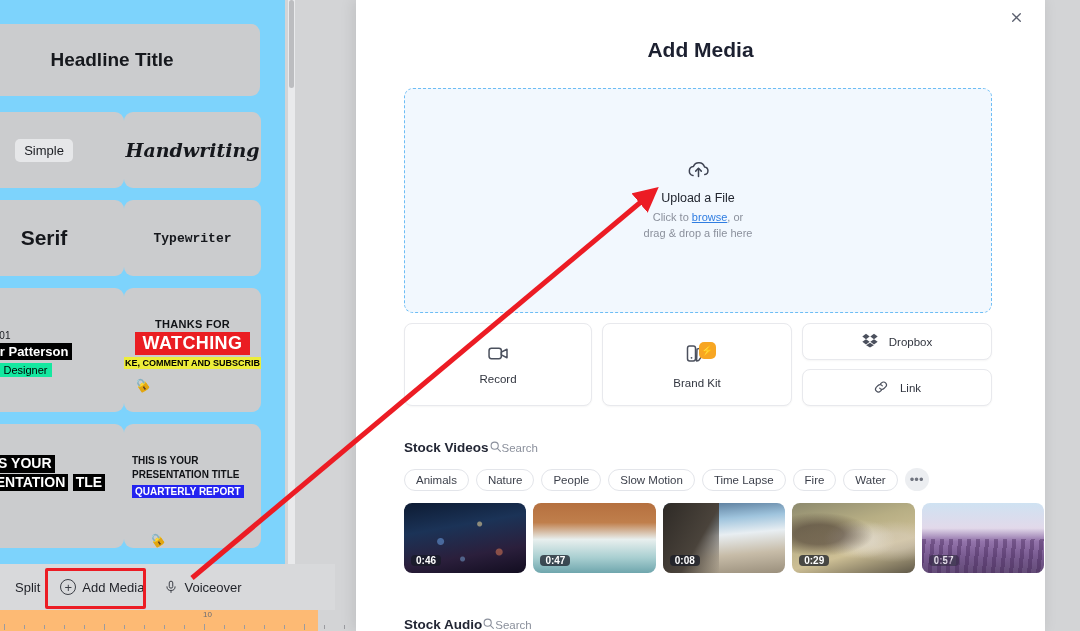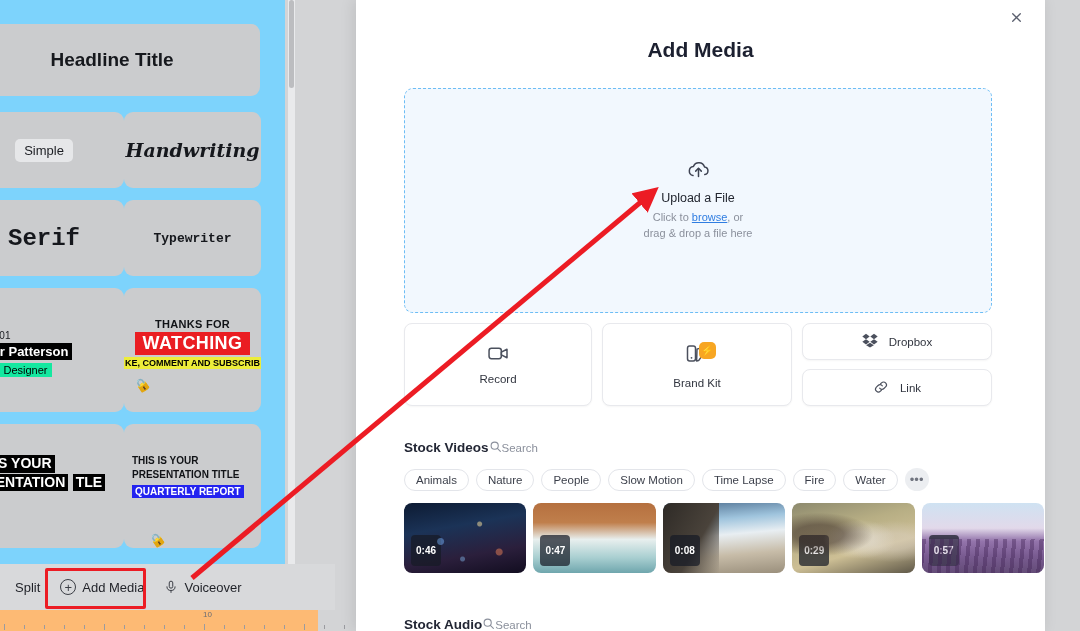--- a/index.html
+++ b/index.html
@@ -37,21 +37,21 @@
   .chip-simple {
     background: #e6e7e9; border-radius: 5px; padding: 4px 9px;
     font-size: 13px; color: #1b1d22;
   }
   .tpl-hand { left: 124px; top: 112px; width: 137px; height: 76px; }
   .tpl-hand span {
     font-family: "DejaVu Serif", serif; font-style: italic;
     font-size: 19px; font-weight: 700; color: #15171c;
   }
   .tpl-serif { left: -36px; top: 200px; width: 160px; height: 76px; }
-  .tpl-serif span { font-family: Liberation Mono, monospace; font-size: 24px; font-weight: 700; color: #15171c;}
+  .tpl-serif span { font-family: Liberation Sans, sans-serif; font-size: 21px; font-weight: 700; color: #15171c;}
   .tpl-type { left: 124px; top: 200px; width: 137px; height: 76px; }
   .tpl-type span { font-family: "Liberation Mono", monospace; font-size: 13px; font-weight: 700; color: #15171c;}
 
   .tpl-speaker { left: -36px; top: 288px; width: 160px; height: 124px; align-items: flex-start; justify-content: flex-start; }
   .speaker-in { padding: 42px 0 0 0; width: 100%; }
   .sp-l1 { font-size: 10px; color: #1b1d22; padding-left: 2px; }
   .sp-l2 { display: inline-block; background: #000; color: #fff; font-size: 13px; font-weight: 700; padding: 1px 4px; margin-top: 2px; }
   .sp-l3 { display: inline-block; background: #14e8a0; color: #000; font-size: 11px; padding: 1px 4px; margin-top: 2px; }
 
   .tpl-thanks { left: 124px; top: 288px; width: 137px; height: 124px; flex-direction: column; justify-content: flex-start; }
@@ -182,21 +182,21 @@
   }
 
   .thumbs { position: absolute; left: 48px; top: 503px; width: 640px; display: flex; gap: 7px; }
   .thumb-card {
     width: 124px; height: 70px; border-radius: 8px; position: relative;
     overflow: hidden; cursor: pointer;
   }
   .dur {
     position: absolute; left: 7px; bottom: 7px;
     background: rgba(22,26,38,.72); color: #fff;
-    font-size: 10px; font-weight: 600; padding: 10px 5px; border-radius: 4px;
+    font-size: 10px; font-weight: 600; padding: 0 5px; border-radius: 4px;
   }
   .t1 { background: linear-gradient(170deg,#0d1b33 0%,#1b3357 35%,#2b1f3c 70%,#120d20 100%); }
   .t1::after { content:""; position:absolute; inset:0;
     background: radial-gradient(circle at 30% 55%, rgba(120,180,255,.45) 0 3px, transparent 4px),
                 radial-gradient(circle at 62% 30%, rgba(255,230,160,.5) 0 2px, transparent 3px),
                 radial-gradient(circle at 78% 70%, rgba(255,140,90,.45) 0 3px, transparent 4px),
                 radial-gradient(circle at 48% 80%, rgba(140,200,255,.4) 0 2px, transparent 3px);}
   .t2 { background: linear-gradient(180deg,#b5703f 0%,#c07f4c 28%,#e8efee 52%,#a9cfd1 78%,#6fa6ad 100%); }
   .t3 { background: linear-gradient(175deg,#4e6f90 0%,#9fc4dd 26%,#e8eef2 46%,#c7bca8 72%,#9a8f7c 100%); }
   .t3::before { content:""; position:absolute; left:0; top:0; width:46%; height:100%;

